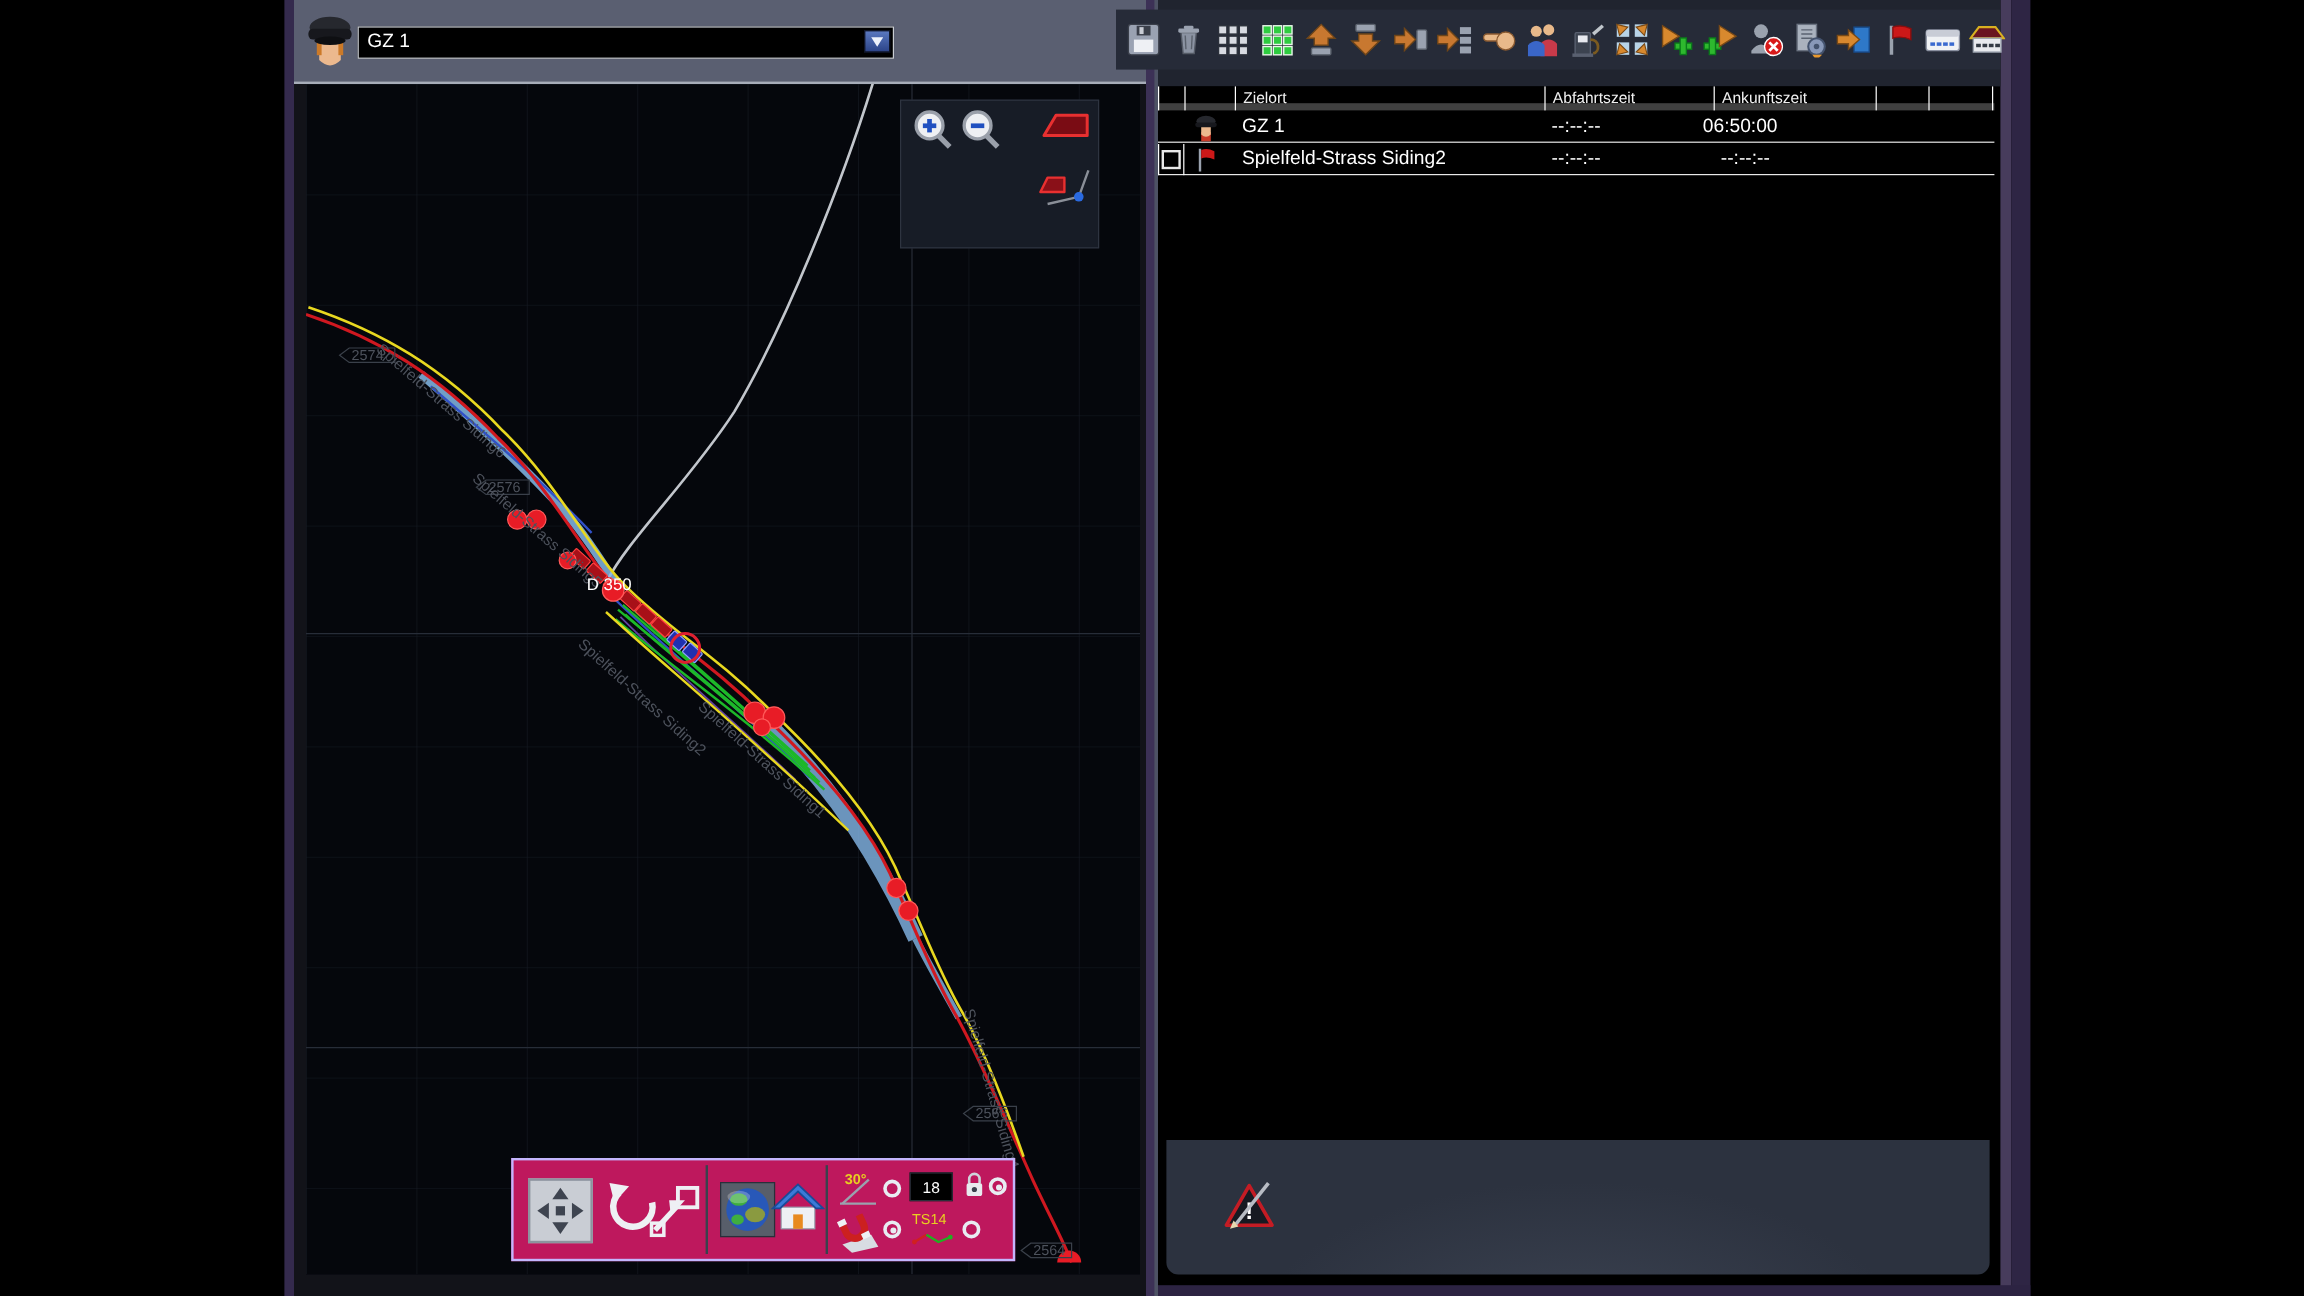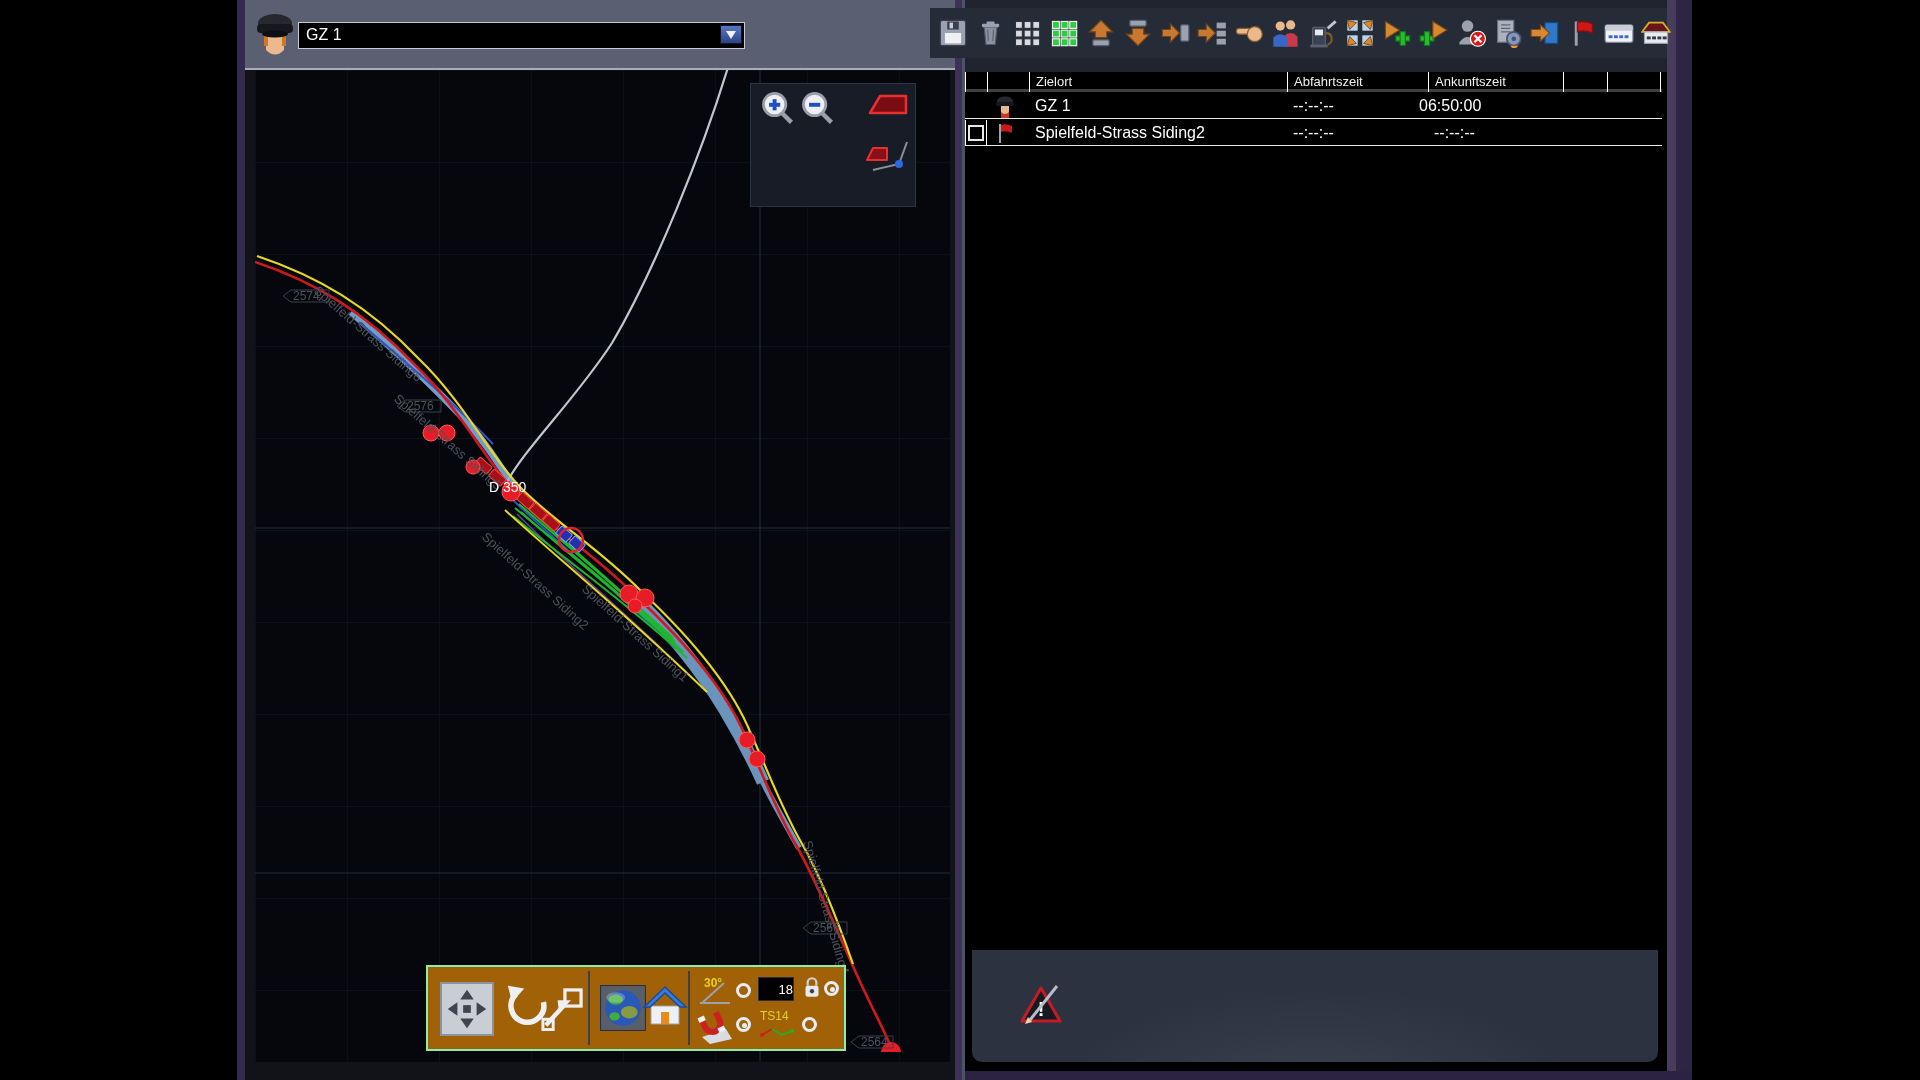--- a/index.html
+++ b/index.html
@@ -31,42 +31,42 @@
   .map { left:10px; top:70px; width:695px; height:992px; background:#05070c;
          position:absolute; overflow:hidden; }
   .map svg.bg { position:absolute; left:0; top:0; }
 
   
   .zoom-panel { left:495px; top:13px; width:166px; height:124px; background:#171c26;
                 border:1px solid #2e3440; }
   .zp-item { position:absolute; }
 
   
-  .map-toolbar { left:171px; top:895px; width:420px; height:86px; background:#a16207;
-                 border:2px solid #86efac; }
+  .map-toolbar { left:171px; top:895px; width:420px; height:86px; background:#be185d;
+                 border:2px solid #c4b5fd; }
   .mt-div { position:absolute; top:4px; bottom:4px; width:2px; background:#3a414d; }
   .pan-btn { position:absolute; left:12px; top:15px; width:54px; height:54px;
              background:#c9cdd4; border:2px solid #8d939e; }
   .ring { position:absolute; width:15px; height:15px; border:3px solid #e8ecf2;
           border-radius:50%; }
   .ring.dot::after { content:""; position:absolute; left:3px; top:3px; width:5px;
           height:5px; background:#e8ecf2; border-radius:50%; }
   .val-box { position:absolute; background:#000; color:#fff; font-size:13px;
-             text-align:right; border:1px solid #2a2f3a; }
+             text-align:center; border:1px solid #2a2f3a; }
   .yellow-lbl { position:absolute; color:#e8d020; font-size:12px; font-weight:normal; }
 
   
   .rtop { left:965px; top:0; width:702px; height:72px; background:#20242f; }
   .icon-band { left:930px; top:8px; width:737px; height:50px; background:#262b38; }
   .tbico { position:absolute; top:10px; width:30px; height:30px; cursor:pointer; }
 
   .rtable { left:965px; top:72px; width:697px; height:868px; background:#000;
             color:#fff; }
   .thead { position:absolute; left:0; top:0; width:697px; height:20px;
-           border-bottom:3px solid #404040; font-size:13px; color:#f0f0f0; }
+           border-bottom:6px solid #404040; font-size:13px; color:#f0f0f0; }
   .th { position:absolute; top:0; height:20px; line-height:19px; padding-left:6px;
         border-left:1px solid #fff; }
   .trow { position:absolute; left:0; width:697px; height:26px;
           border-bottom:1px solid #e8e8e8; font-size:16px; }
   .td { position:absolute; top:0; height:26px; line-height:25px; }
   .cell-sep { border-left:1px solid #fff; border-right:1px solid #fff; }
   .chk { position:absolute; left:3px; top:5px; width:16px; height:16px;
          border:2px solid #e8e8e8; background:transparent; }
   .rowico { position:absolute; left:0; top:1px; width:24px; height:24px; }
 

